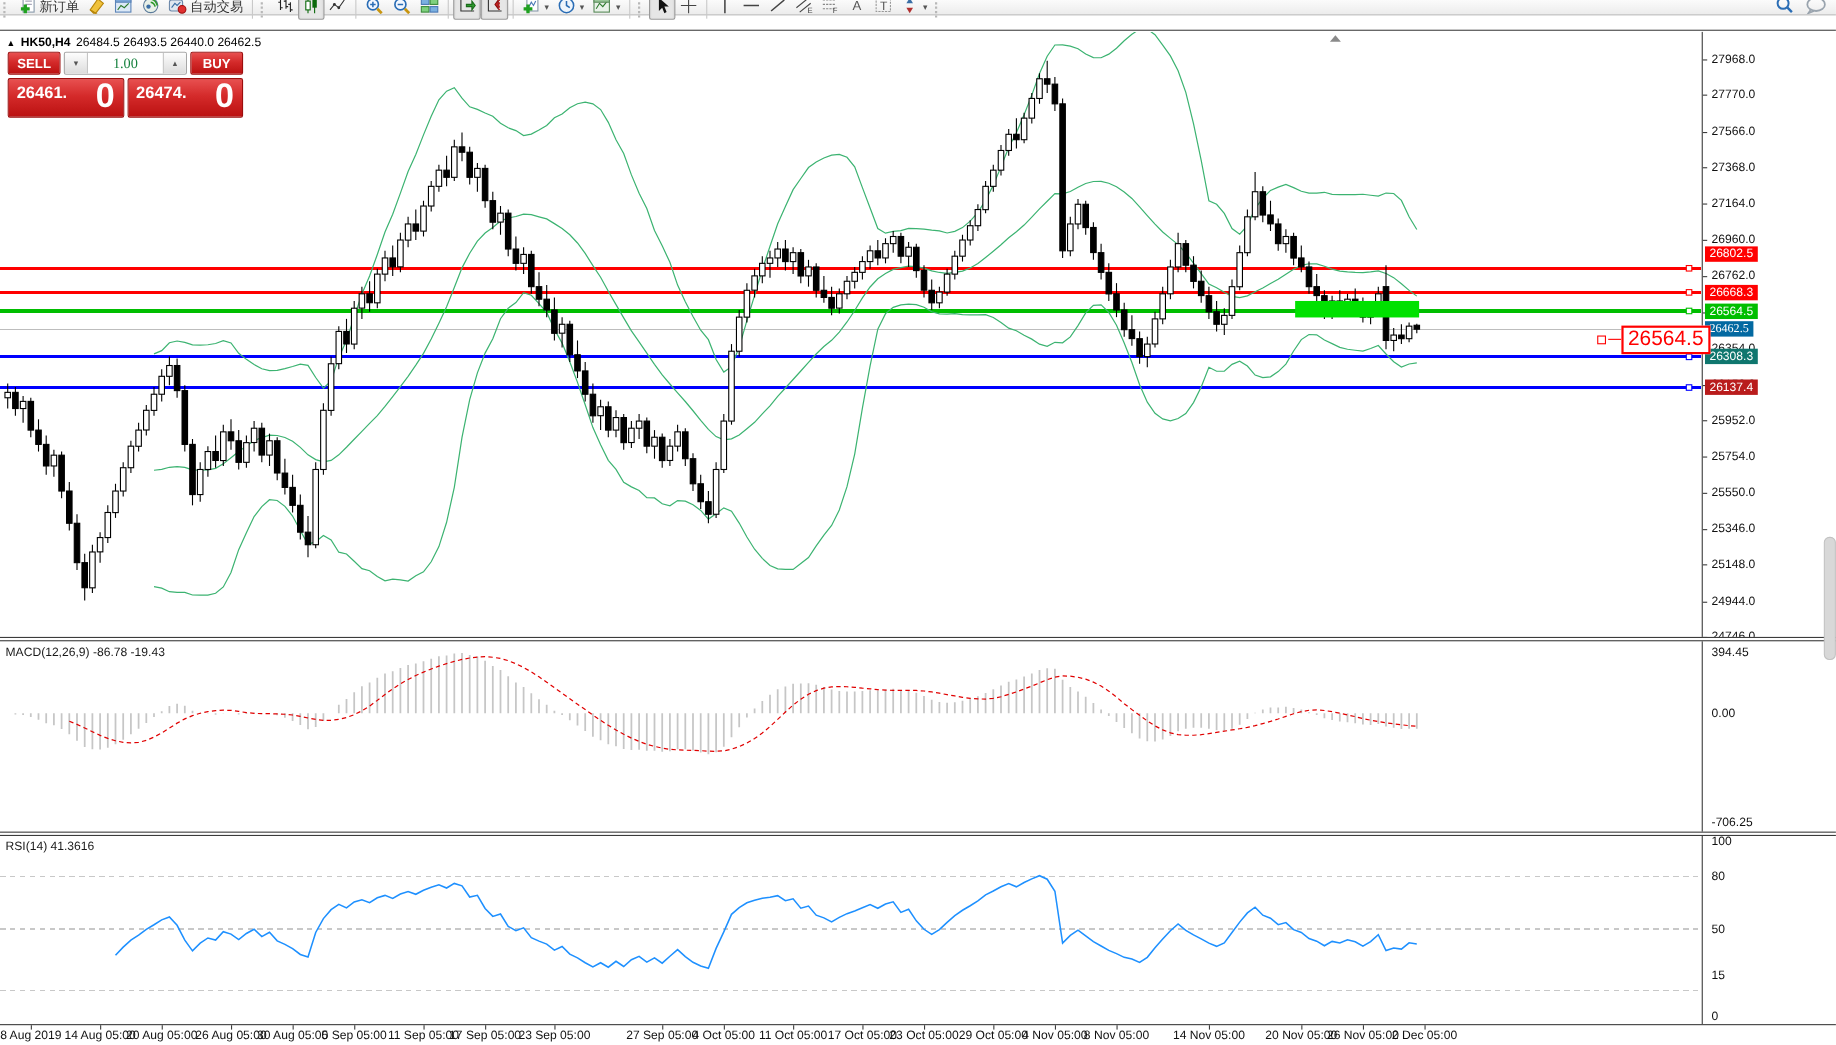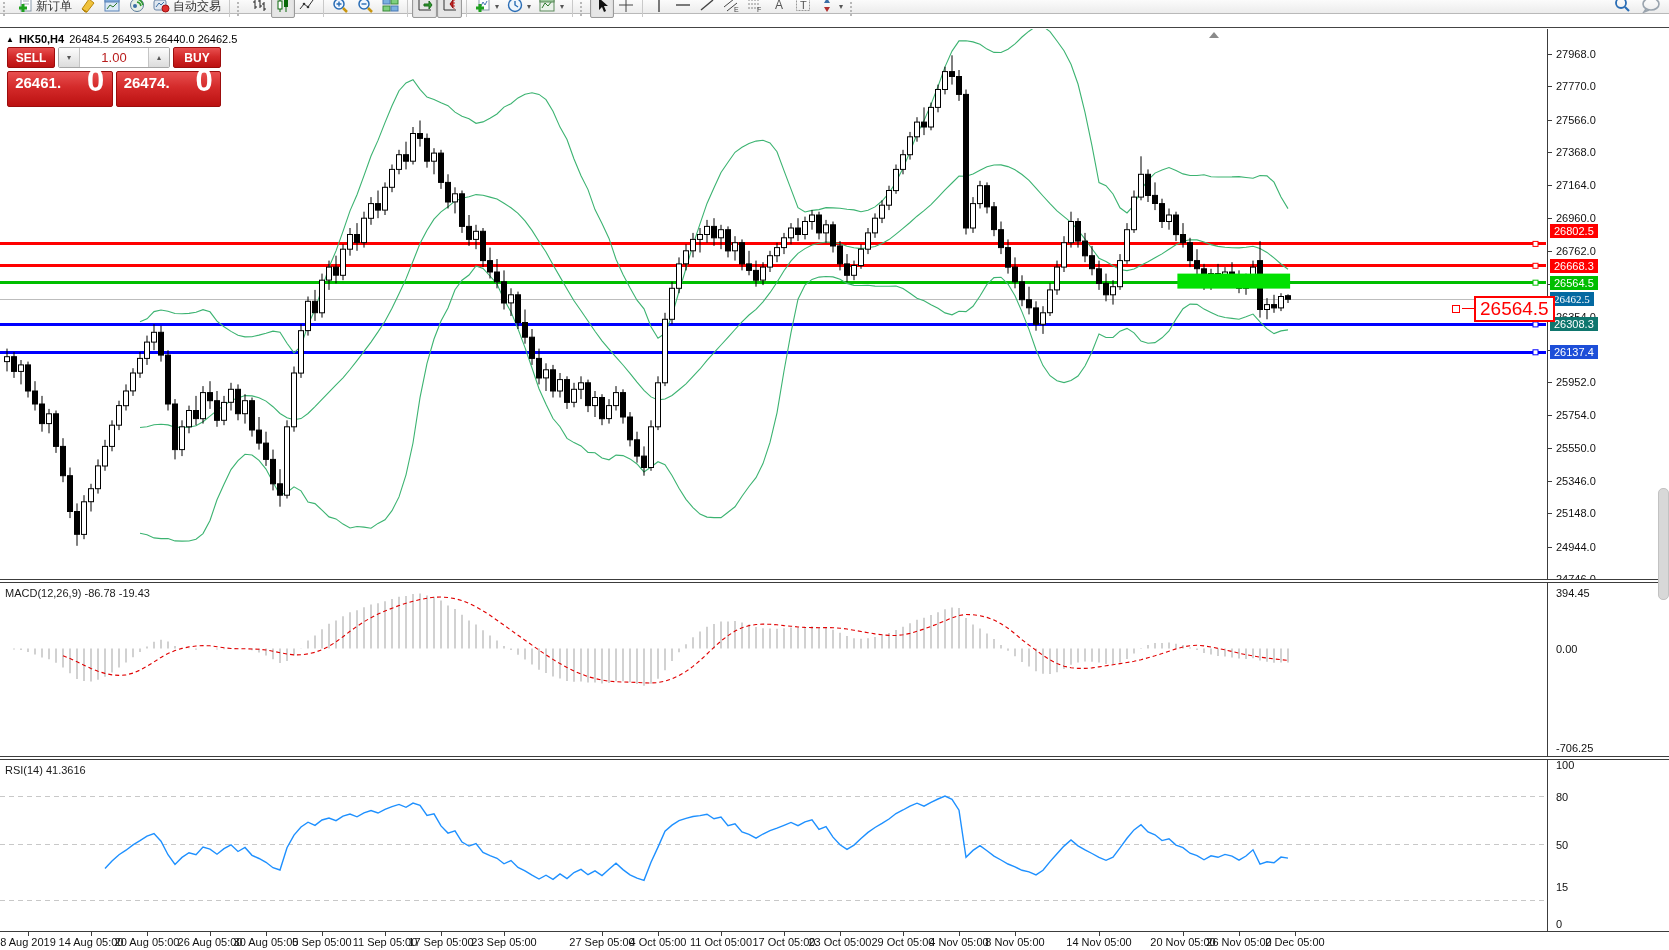--- a/index.html
+++ b/index.html
@@ -33,23 +33,23 @@
   .chart-title .tri{font-size:8px;color:#000;}
 
   
   .trade-panel{position:absolute;left:7px;top:19px;width:214px;z-index:5;}
   .tp-row1{display:flex;height:21px;gap:3px;}
   .red-face{background:linear-gradient(180deg,#e85050 0%,#d42a2a 45%,#bb1111 100%);border:1px solid #9c0d0d;border-radius:2px;color:#fff;}
   .tp-sell,.tp-buy{flex:0 0 46px;display:flex;align-items:center;justify-content:center;font-size:12px;font-weight:bold;}
   .tp-spin{flex:1;display:flex;border:1px solid #a6a6a6;border-radius:2px;background:#fff;overflow:hidden;}
   .spin-btn{width:21px;background:linear-gradient(180deg,#fdfdfd,#dcdcdc);border:0;border-right:1px solid #c5c5c5;font-size:8px;color:#555;display:flex;align-items:center;justify-content:center;}
   .spin-btn:last-child{border-right:0;border-left:1px solid #c5c5c5;}
-  .spin-val{flex:1;display:flex;align-items:center;justify-content:center;font-size:13px;color:#b91c1c;}
+  .spin-val{flex:1;display:flex;align-items:center;justify-content:center;font-size:13px;color:#15803d;font-family:Liberation Serif, serif;}
   .tp-row2{display:flex;gap:3px;margin-top:3px;height:36px;}
-  .tp-price{flex:1;display:flex;align-items:flex-end;justify-content:center;padding-bottom:10px;gap:26px;}
+  .tp-price{flex:1;display:flex;align-items:flex-start;justify-content:center;padding-bottom:20px;gap:26px;}
   .tp-price .small{font-size:15px;font-weight:bold;line-height:26px;}
   .tp-price .big{font-size:31px;font-weight:bold;line-height:30px;}
 
   
   .price-flag{position:absolute;z-index:5;display:flex;align-items:center;}
   .price-flag .dash{width:12px;height:0;border-top:1px solid #ff0000;}
   .price-flag .sq{width:6px;height:6px;background:#fff;border:1px solid #ff0000;margin-right:2px;}
   .price-flag .boxx{border:2px solid #ff0000;background:#fff;color:#ff0000;font-size:19px;padding:0 4px;line-height:22px;}
   .cn-note{position:absolute;z-index:7;font-size:29px;font-weight:bold;color:#00cc00;letter-spacing:3px;text-shadow:2px 2px 0 #1d4d1d;white-space:nowrap;}
   .shift-marker{position:absolute;width:0;height:0;border-left:5px solid transparent;border-right:5px solid transparent;border-bottom:6px solid #8a8a8a;z-index:4;}
@@ -1008,21 +1008,21 @@
         <div class="tick-label" style="top: 713px;">-706.25</div>
         <div class="tick-label" style="top: 730px;">100</div>
         <div class="tick-label" style="top: 761.8px;">80</div>
         <div class="tick-label" style="top: 809.5px;">50</div>
         <div class="tick-label" style="top: 852px;">15</div>
         <div class="tick-label" style="top: 889px;">0</div>
         <div class="price-box" style="top: 195px; background: rgb(255, 0, 0);">26802.5</div>
         <div class="price-box" style="top: 229.776px; background: rgb(255, 0, 0);">26668.3</div>
         <div class="price-box" style="top: 246.689px; background: rgb(0, 190, 0);">26564.5</div>
         <div class="price-box" style="top: 288.435px; background: #0f766e;">26308.3</div>
-        <div class="price-box" style="top: 316.282px; background: #1d4ed8;">26137.4</div>
+        <div class="price-box" style="top: 316.282px; background: #b91c1c;">26137.4</div>
         <div class="price-box" style="top: 263.31px; background: #0369a1; font-family: Liberation Serif, serif;">26462.5</div>
       </div>
 
     <div class="pane-sep" id="sep1" style="top: 551px;"></div>
     <div class="pane-sep" id="sep2" style="top: 728px;"></div>
 
     <div class="time-axis" id="timeAxis">
         <div class="time-tick" style="left: 28px;"></div>
         <div class="time-label" style="left: 28px;">8 Aug 2019</div>
         <div class="time-tick" style="left: 91px;"></div>

